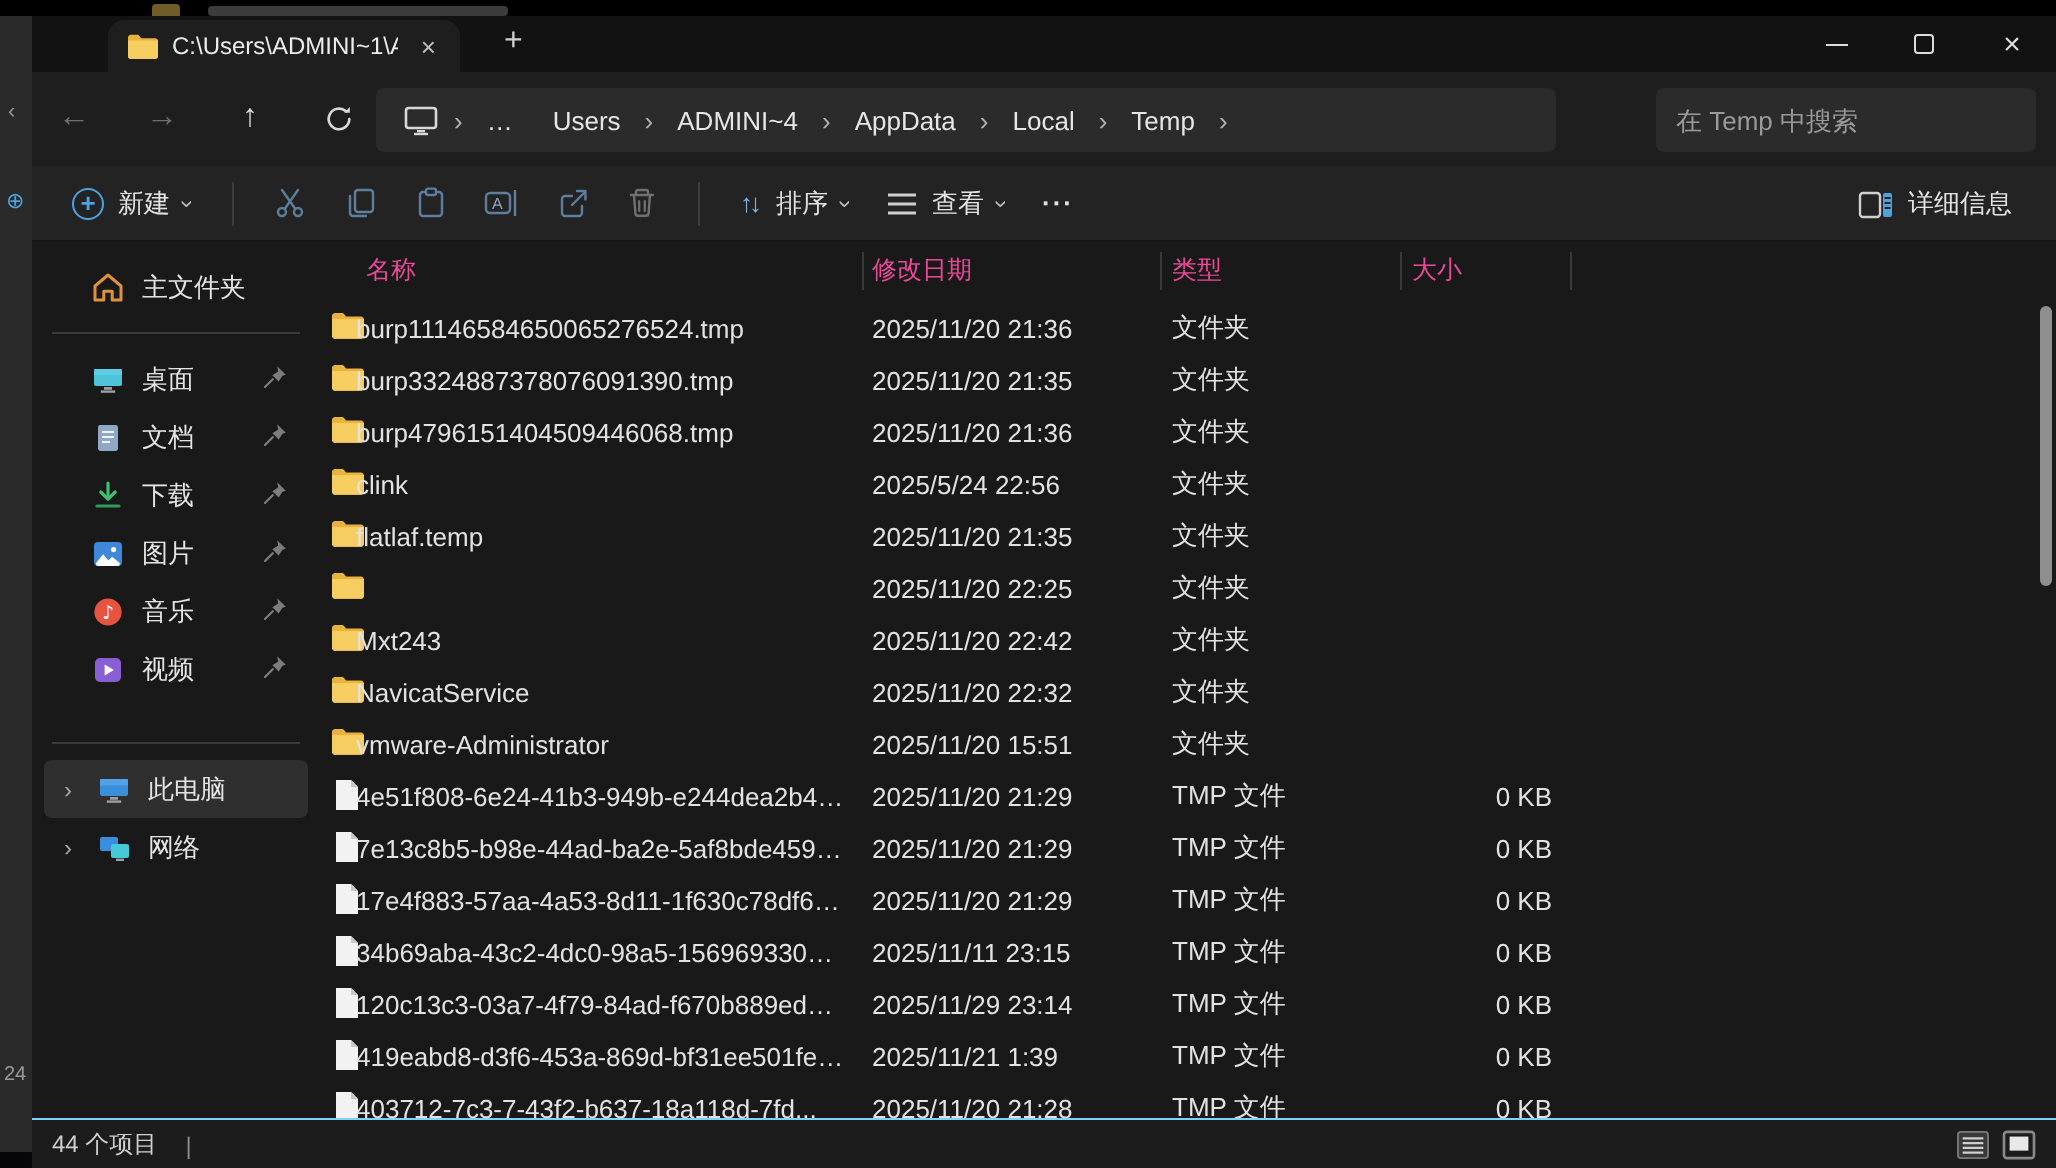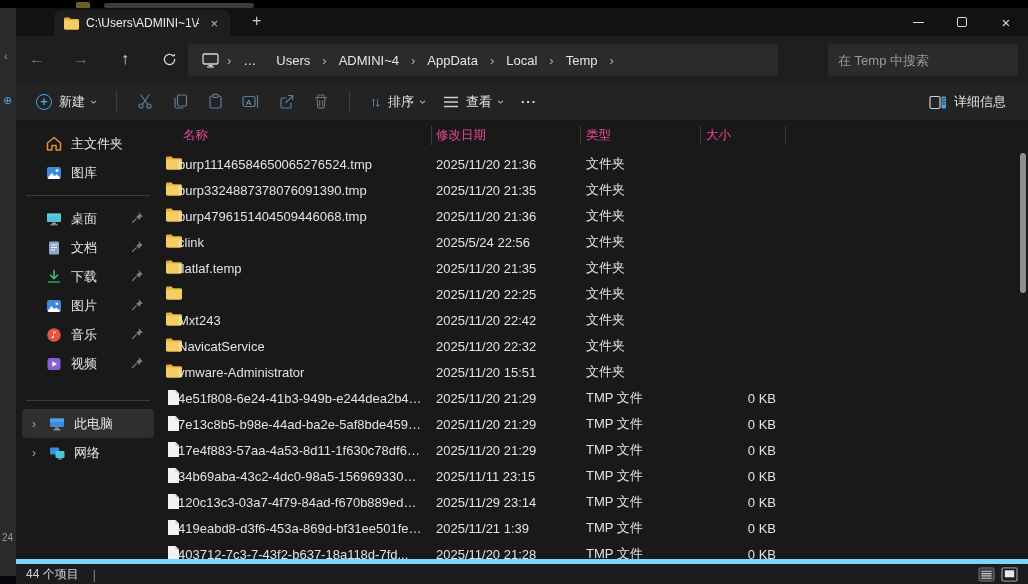--- a/index.html
+++ b/index.html
@@ -87,21 +87,21 @@
   .fc-name { left:18px; width:244px; text-overflow:ellipsis; }
   .fc-date { left:276px; width:140px; }
   .fc-type { left:426px; width:110px; }
   .fc-size { left:546px; width:70px; text-align:right; }
 
   
   .vscroll { position:absolute; right:2px; top:30px; width:6px; bottom:4px; }
   .vthumb { position:absolute; top:2px; left:0; width:6px; height:140px; background:#8f8f8f; border-radius:3px; }
 
   
-  .statusbar { position:relative; height:26px; background:#1c1c1c; border-top:5px solid #7dd3fc;
+  .statusbar { position:relative; height:26px; background:#1c1c1c; border-top:1px solid #7dd3fc;
     display:flex; align-items:center; padding:0 10px; font-size:12px; color:#cfcfcf; }
   .st-sep { margin-left:14px; color:#8a8a8a; }
   .stright { position:absolute; right:10px; display:flex; gap:6px; align-items:center; }
 
   svg { display:block; }
 </style>
 </head>
 <body>
 
 <div class="stage">
@@ -264,28 +264,20 @@
 
     <div class="bodyarea">
 
       <div class="sidebar">
         <div class="sitem">
           <svg width="16" height="16" viewBox="0 0 16 16">
             <path d="M8 1.5l6.5 5.5v7h-4.4V9.6H5.9V14H1.5V7z" fill="none" stroke="#e0913f" stroke-width="1.5" stroke-linejoin="round"></path>
           </svg>
           <span>主文件夹</span>
         </div>
-        <div class="sitem">
-          <svg width="16" height="16" viewBox="0 0 16 16">
-            <rect x="1" y="2" width="14" height="12" rx="2" fill="#3f87d8"></rect>
-            <circle cx="11" cy="5.6" r="1.4" fill="#fff"></circle>
-            <path d="M2 12.5l3.8-4.6 2.8 3.4 1.8-2 3.6 3.2v.5a1 1 0 0 1-1 1H3a1 1 0 0 1-1-1z" fill="#fff"></path>
-          </svg>
-          <span>图库</span>
-        </div>
         <div class="sdivider"></div>
         <div class="sitem">
           <svg width="16" height="16" viewBox="0 0 16 16">
             <rect x="1" y="2.5" width="14" height="8.5" rx="1" fill="#4fc3d9"></rect>
             <rect x="1" y="2.5" width="14" height="3" fill="#63d2e8" opacity=".7"></rect>
             <rect x="6" y="11.5" width="4" height="1.4" fill="#9aa0a6"></rect>
             <rect x="4.4" y="13.2" width="7.2" height="1.2" fill="#9aa0a6"></rect>
           </svg>
           <span>桌面</span>
           <svg class="pin" width="13" height="13" viewBox="0 0 14 14">

